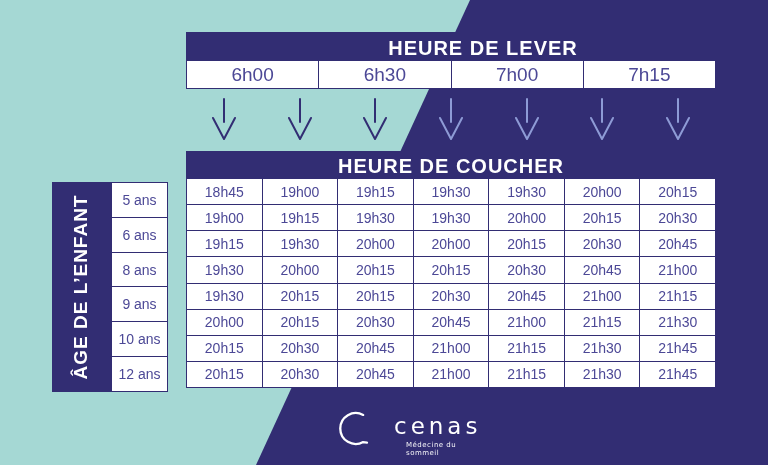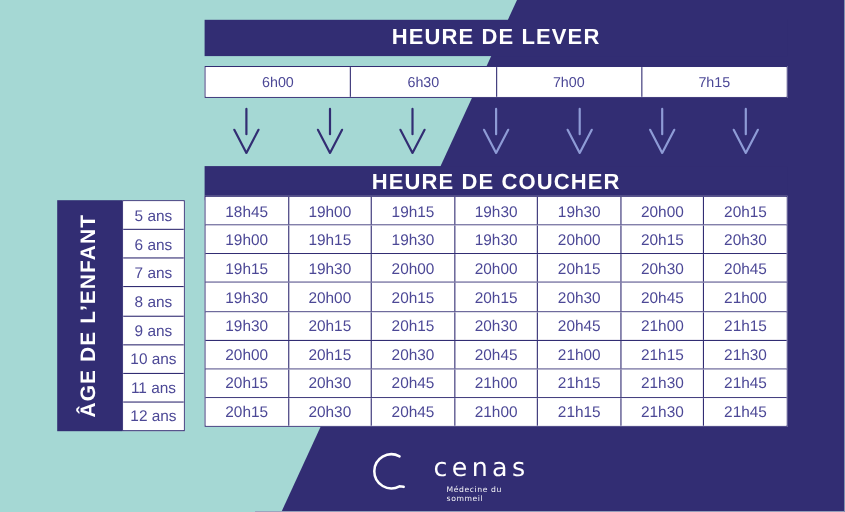--- a/index.html
+++ b/index.html
@@ -10,30 +10,30 @@
   }
   .navy-bg{
     position:absolute;inset:0;background:var(--navy,#322d73);
     clip-path:polygon(470px 0px,768px 0px,768px 465px,256px 465px);
   }
   .band{
     position:absolute;left:186px;width:530px;background:var(--navy,#322d73);
     color:#fff;display:flex;align-items:center;justify-content:center;
     font-weight:bold;font-size:20px;letter-spacing:1px;
   }
-  .lever-band{top:18px;height:33px;}
+  .lever-band{top:32px;height:33px;padding-left:32px;}
   .coucher-band{top:151px;height:31px;align-items:center;}
   .times-row{
     position:absolute;left:186px;top:60px;width:530px;height:29px;
     display:flex;border:1px solid var(--navy,#322d73);box-sizing:border-box;
     background:#fff;
   }
   .time-cell{
     flex:1;display:flex;align-items:center;justify-content:center;
-    color:var(--indigo,#4c4896);font-size:13px;background:#fff;
+    color:var(--indigo,#4c4896);font-size:19px;background:#fff;
   }
   .time-cell:not(:first-child){border-left:1px solid var(--navy,#322d73);}
   .arrows-row{
     position:absolute;left:186px;top:94px;width:530px;height:52px;display:flex;
   }
   .arrow-cell{flex:1;display:flex;align-items:center;justify-content:center;}
   .arrow-dark{color:var(--navy,#322d73);}
   .arrow-light{color:var(--arrowlight,#8e9bd6);}
   .grid{
     position:absolute;left:186px;top:178px;width:530px;height:210px;
@@ -143,25 +143,23 @@
     <span>HEURE DE COUCHER</span>
   </div>
 
   <div class="age-band">
     <span class="age-vert">ÂGE DE L’ENFANT</span>
   </div>
 
   <div class="age-col">
       <div class="age-cell">5 ans</div>
       <div class="age-cell">6 ans</div>
-      <div class="age-cell">7 ans</div>
       <div class="age-cell">8 ans</div>
       <div class="age-cell">9 ans</div>
       <div class="age-cell">10 ans</div>
-      <div class="age-cell">11 ans</div>
       <div class="age-cell">12 ans</div>
     </div>
 
   <div class="grid">
       <div class="grid-row">
         <div class="grid-cell">18h45</div>
         <div class="grid-cell">19h00</div>
         <div class="grid-cell">19h15</div>
         <div class="grid-cell">19h30</div>
         <div class="grid-cell">19h30</div>

